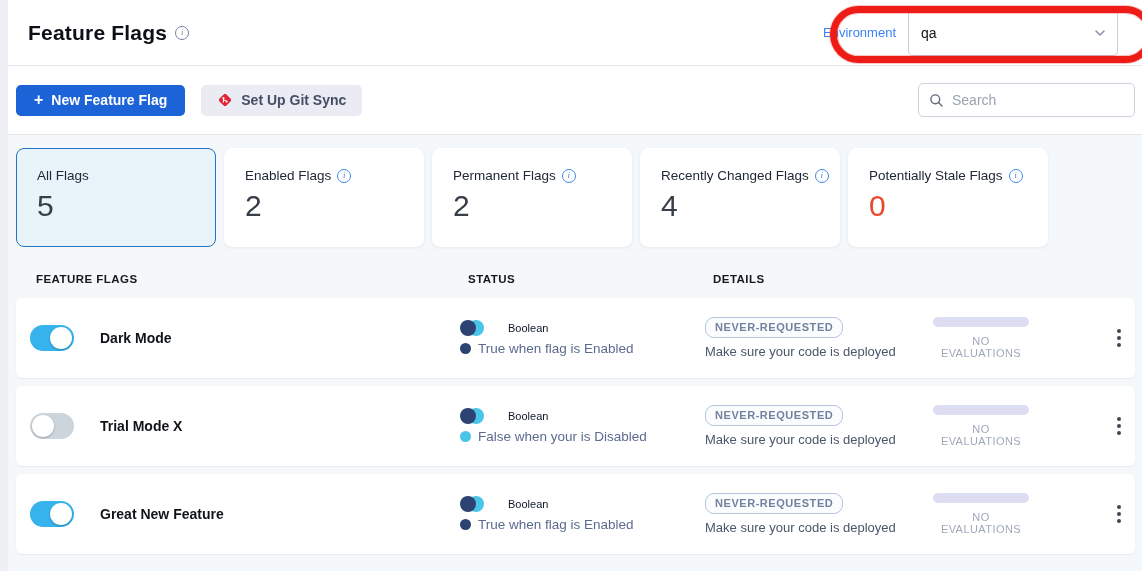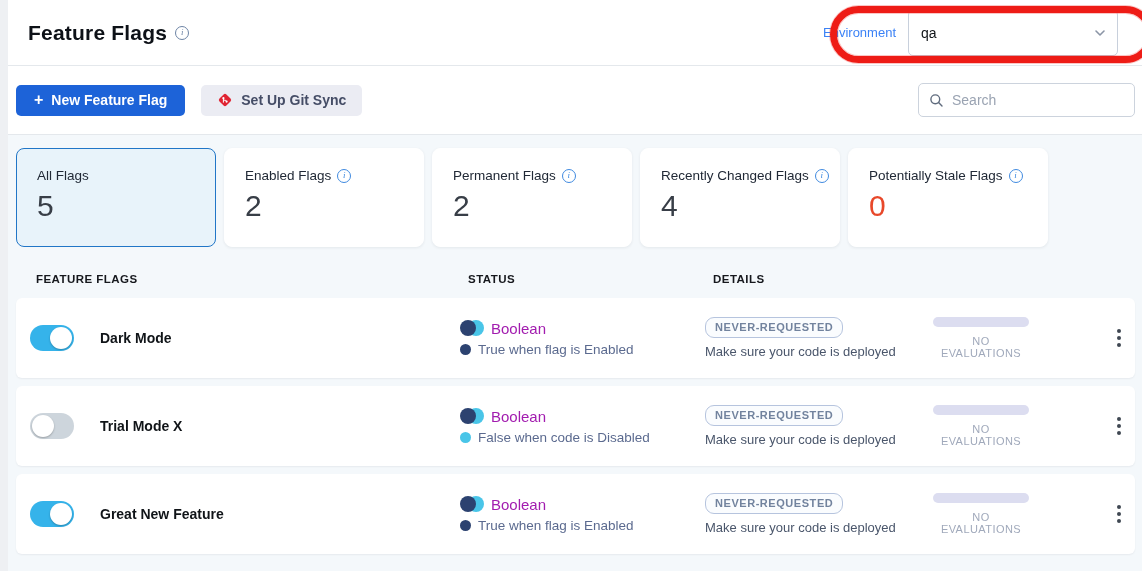--- a/index.html
+++ b/index.html
@@ -96,21 +96,21 @@
   .toggle { width:44px; height:26px; border-radius:13px; position:relative; cursor:pointer; flex:0 0 auto; }
   .toggle.on { background:#35b3ea; }
   .toggle.off { background:#cdd5dc; }
   .toggle .knob { position:absolute; top:2px; width:22px; height:22px; border-radius:50%;
     background:#fff; box-shadow:0 1px 2px rgba(0,0,0,.25); }
   .toggle.on .knob { right:2px; }
   .toggle.off .knob { left:2px; }
   .flag-name { font-size:14px; font-weight:bold; color:#101418; }
 
   .details-cell { display:flex; flex-direction:column; gap:5px; }
-  .details-line1 { display:flex; align-items:center; gap:7px; font-size:15px; color:#a21caf; }
+  .details-line1 { display:flex; align-items:center; gap:24px; font-size:11px; color:#0f172a; }
   .bool-icon { display:inline-flex; align-items:center; width:24px; height:16px; position:relative; }
   .bool-icon .c-navy { width:16px; height:16px; border-radius:50%; background:#2c4270; position:absolute; left:0; z-index:2; }
   .bool-icon .c-cyan { width:16px; height:16px; border-radius:50%; background:#49c5e8; position:absolute; left:8px; z-index:1; }
   .details-line2 { display:flex; align-items:center; gap:7px; font-size:13.5px; color:#5b6a8f; }
   .value-dot { width:11px; height:11px; border-radius:50%; flex:0 0 auto; }
 
   .status-cell { display:flex; flex-direction:column; align-items:flex-start; gap:6px; }
   .status-badge {
     border:1px solid #b6c4de; border-radius:9px; background:#fafcfe;
     font-size:11px; font-weight:bold; color:#72839e; letter-spacing:.05em;
@@ -277,21 +277,21 @@
     <div class="details-cell">
       <div class="details-line1">
         <span class="bool-icon">
                 <span class="c-navy"></span>
                 <span class="c-cyan"></span>
               </span>
         <span class="type-label">Boolean</span>
       </div>
       <div class="details-line2">
         <span class="value-dot" style="background: rgb(73, 197, 232);"></span>
-        <span class="value-text">False when code is Disabled</span>
+        <span class="value-text">False when your is Disabled</span>
       </div>
     </div>
     <div class="status-cell">
       <span class="status-badge">NEVER-REQUESTED</span>
       <span class="status-text">Make sure your code is deployed</span>
     </div>
     <div class="results-cell">
       <div class="results-bar"></div>
       <span class="results-text">NO EVALUATIONS</span>
     </div>

